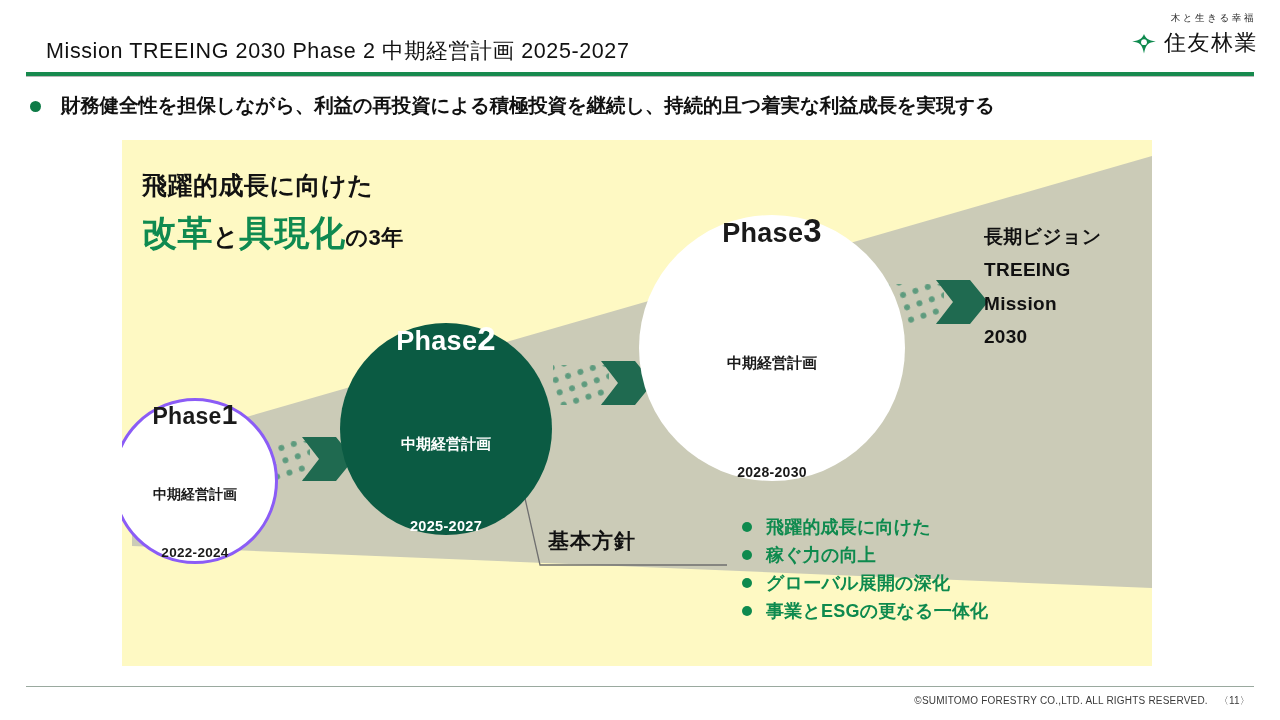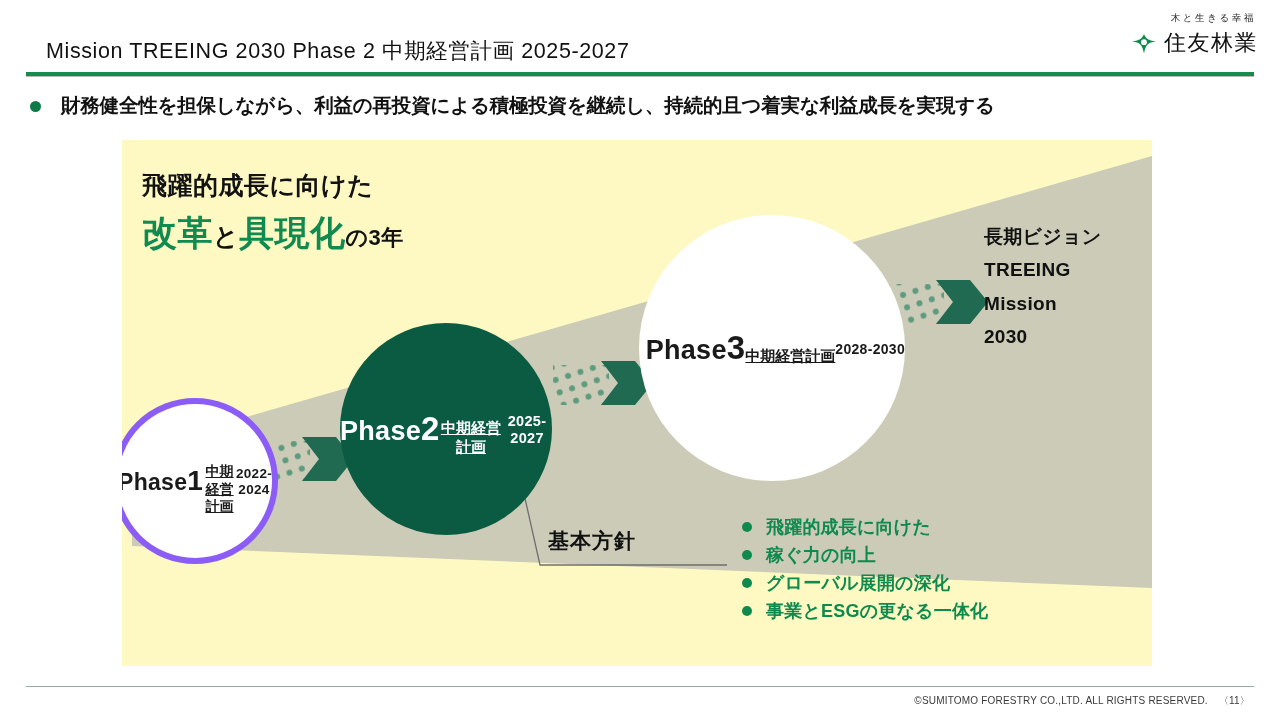--- a/index.html
+++ b/index.html
@@ -152,33 +152,33 @@
     font-weight: 700;
   }
   .hl-conj { font-size: 25px; }
   .hl-tail { font-size: 22px; }
 
   
   .circle {
     position: absolute;
     border-radius: 50%;
     display: flex;
-    flex-direction: row;
+    flex-direction: column;
     align-items: center;
-    justify-content: flex-end;
+    justify-content: space-between;
     text-align: center;
   }
 
   .circle-p1 {
     left: -10px;
     top: 258px;
     width: 166px;
     height: 166px;
     background: #ffffff;
-    border: 6px solid #8b5cf6;
+    border: 3px solid #8b5cf6;
   }
   .circle-p2 {
     left: 218px;
     top: 183px;
     width: 212px;
     height: 212px;
     background: #0B5B43;
     color: #ffffff;
   }
   .circle-p3 {
@@ -191,21 +191,20 @@
 
   .ph-name {
     font-weight: 700;
     letter-spacing: 0.3px;
     line-height: 1;
   }
   .ph-sub {
     font-weight: 700;
     line-height: 1.25;
     margin-top: 17px;
-    text-decoration: underline;
   }
   .ph-years {
     font-weight: 700;
     line-height: 1.2;
     margin-top: 2px;
     letter-spacing: 0.3px;
   }
 
   .circle-p1 .ph-name  { font-size: 23px; }
   .circle-p1 .ph-sub   { font-size: 14px; }

